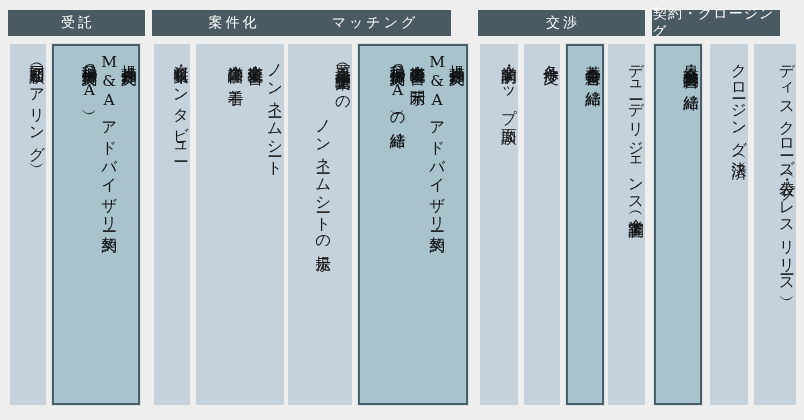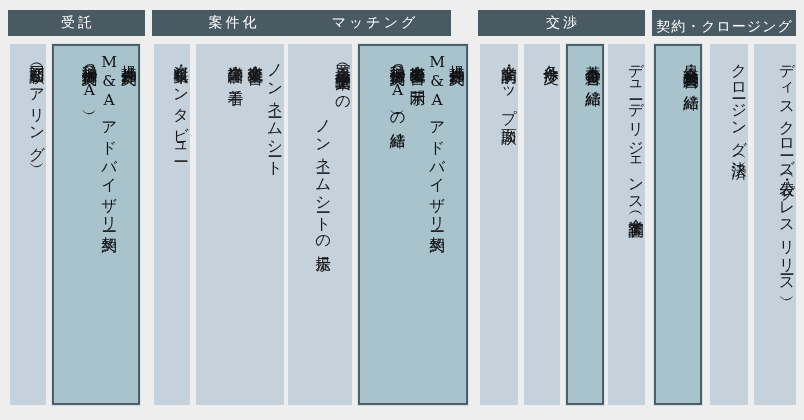--- a/index.html
+++ b/index.html
@@ -87,21 +87,21 @@
   </div>
   <div class="phase-header" style="left:152px; width:161px;">
     <span>案件化</span>
   </div>
   <div class="phase-header" style="left:296px; width:155px;">
     <span>マッチング</span>
   </div>
   <div class="phase-header" style="left:478px; width:167px;">
     <span>交渉</span>
   </div>
-  <div class="phase-header" style="left:652px; width:144px; letter-spacing:1px; text-indent:1px;align-items:flex-end;">
+  <div class="phase-header" style="left:652px; width:128px; letter-spacing:1px; text-indent:1px;">
     <span>契約・クロージング</span>
   </div>
 
   <div class="step" style="left:10px; width:36px;">
     <div class="vtext">初回面談（ヒアリング）</div>
   </div>
 
   <div class="step emph" style="left:52px; width:88px;">
     <div class="vtext">提携仲介契約</div>
     <div class="vtext">M&amp;Aアドバイザリー契約</div>

